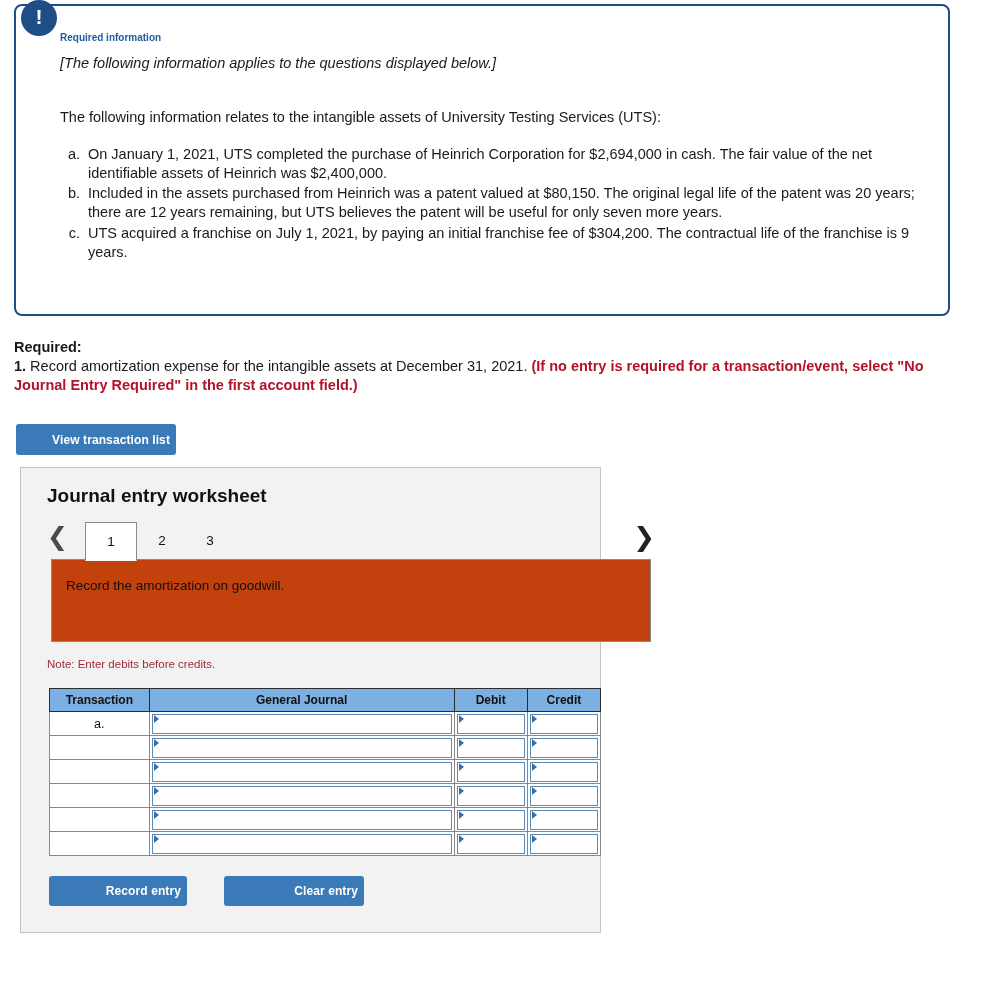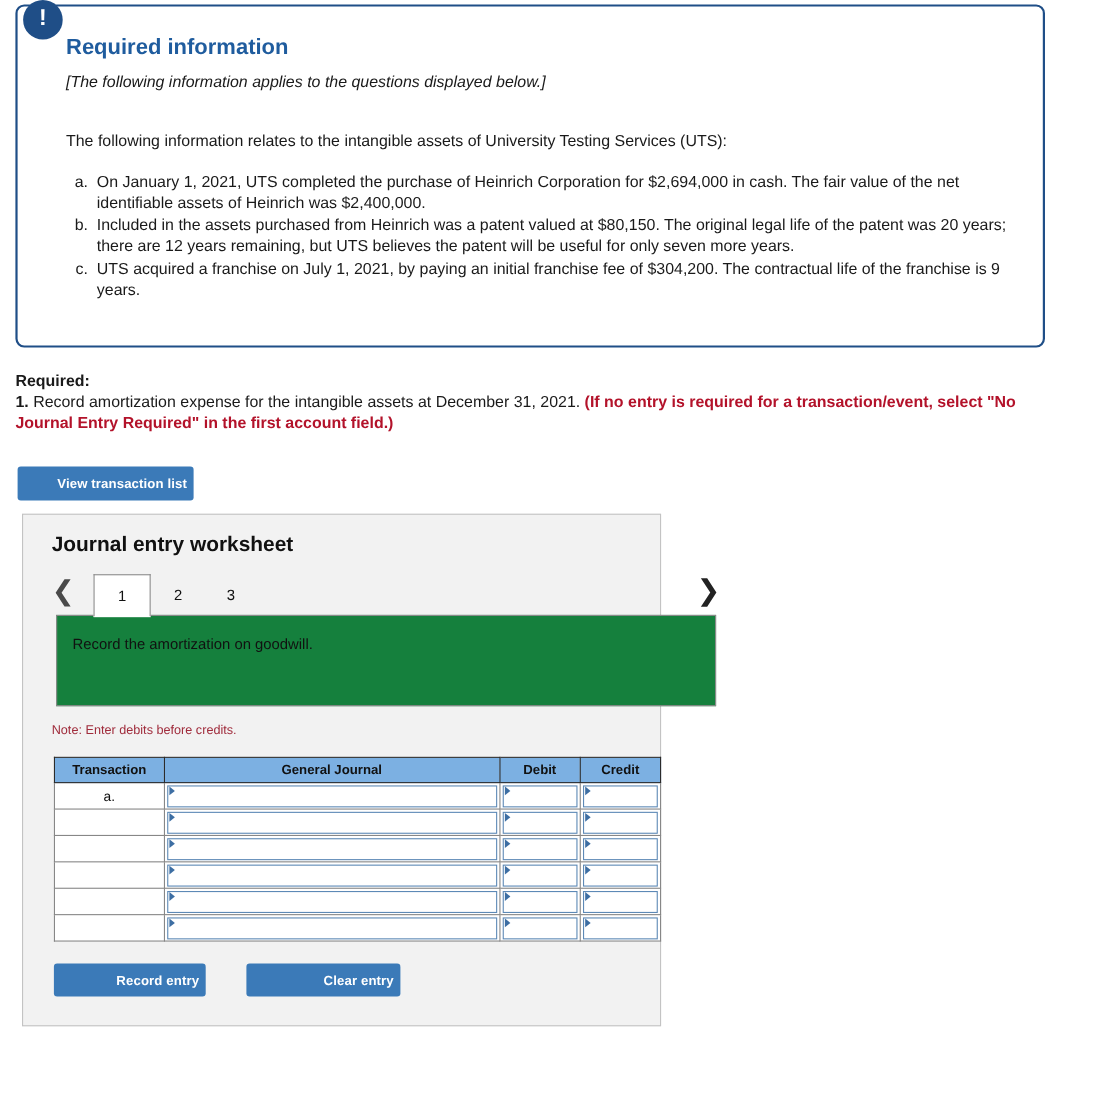--- a/index.html
+++ b/index.html
@@ -30,21 +30,21 @@
     color: #ffffff;
     font-size: 21px;
     font-weight: bold;
     line-height: 34px;
     text-align: center;
     z-index: 3;
   }
   .info-inner { padding: 26px 30px 0 44px; }
   .req-title {
     color: #1f5c9e;
-    font-size: 20px;
+    font-size: 10px;
     font-weight: bold;
     margin: 0 0 12px 0;
   }
   .req-italic {
     font-style: italic;
     font-size: 14.5px;
     margin: 0 0 38px 0;
     color: #1a1a1a;
   }
   .req-lead {
@@ -141,21 +141,21 @@
     border-bottom: 1px solid #ffffff;
     width: 52px;
     z-index: 2;
   }
 
   
   .desc-box {
     position: absolute;
     left: 30px; top: 91px;
     width: 600px; height: 83px;
-    background: #15803d;
+    background: #c2410c;
     border: 1px solid #8a8a8a;
     font-size: 13.5px;
     padding: 18px 0 0 14px;
     color: #111;
   }
   .note-line {
     position: absolute;
     left: 26px; top: 190px;
     font-size: 11.5px;
     color: #a02c3c;

